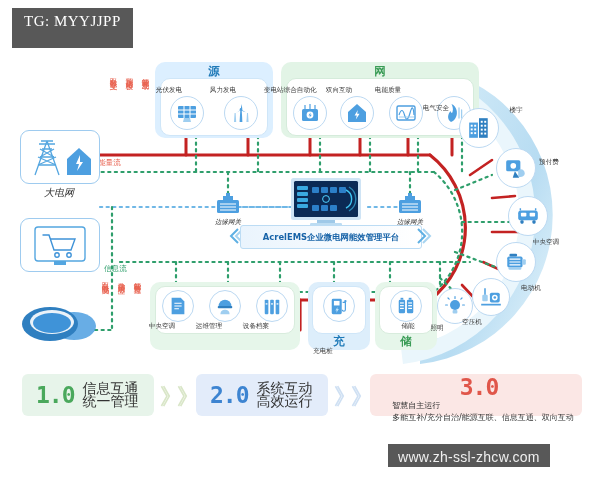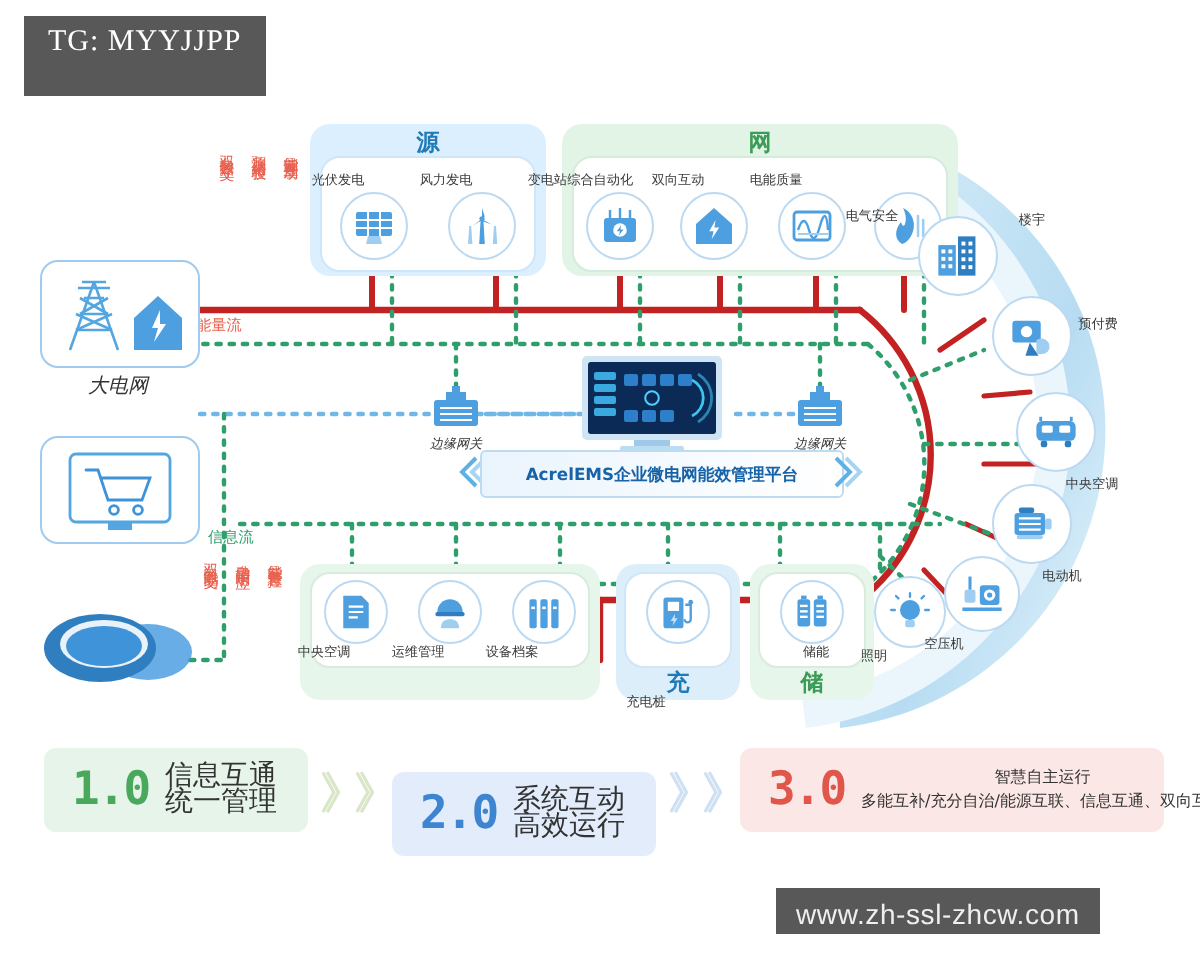--- a/index.html
+++ b/index.html
@@ -75,21 +75,21 @@
     border:1px solid #bcdcf4;border-radius:3px;
     display:flex;align-items:center;justify-content:center;
   }
   #platform span{
     font-size:8.4px;font-weight:bold;color:#1763a8;white-space:nowrap;
   }
 
   
   .leg{
     position:absolute;top:374px;height:42px;border-radius:6px;
-    display:flex;align-items:center;box-sizing:border-box;padding-left:14px;text-align:center;
+    display:flex;align-items:center;box-sizing:border-box;padding-left:14px;
   }
   .leg .num{
     font-size:23px;font-weight:bold;font-family:"DejaVu Sans Mono",monospace;
     letter-spacing:-1px;margin-right:8px;
   }
   .leg .txt{font-size:14px;line-height:13px;color:#333;white-space:nowrap;}
   .leg .txt b{font-weight:normal;display:block;}
   .chev{position:absolute;top:382px;font-size:22px;letter-spacing:-5px;font-weight:bold;}
 
   .arcword{
@@ -526,30 +526,30 @@
 
   <div class="leg" style="left:22px;width:132px;background:#e7f4ea;">
     <div class="num" style="color:#4aa85c;">1.0</div>
     <div class="txt">
       <b>信息互通</b>
       <b>统一管理</b>
     </div>
   </div>
   <div class="chev" style="left:160px;color:#d9e6c8;">》》</div>
 
-  <div class="leg" style="left:196px;width:132px;background:#e3ecfa;margin-top:12px;">
+  <div class="leg" style="left:196px;width:132px;background:#e3ecfa;">
     <div class="num" style="color:#3d84d1;">2.0</div>
     <div class="txt">
       <b>系统互动</b>
       <b>高效运行</b>
     </div>
   </div>
   <div class="chev" style="left:334px;color:#cfe0f3;">》》</div>
 
-  <div class="leg" style="left:370px;width:212px;background:#fbe7e5;">
+  <div class="leg" style="left:370px;width:212px;background:#fbe7e5;flex-direction:column;">
     <div class="num" style="color:#e0564a;">3.0</div>
     <div class="txt" style="font-size:8px;line-height:12px;">
       <b>智慧自主运行</b>
       <b>多能互补/充分自治/能源互联、信息互通、双向互动</b>
     </div>
   </div>
 
   <div class="abs" id="tg-tag">TG: MYYJJPP</div>
   <div class="abs" id="watermark">www.zh-ssl-zhcw.com</div>
 </div>

